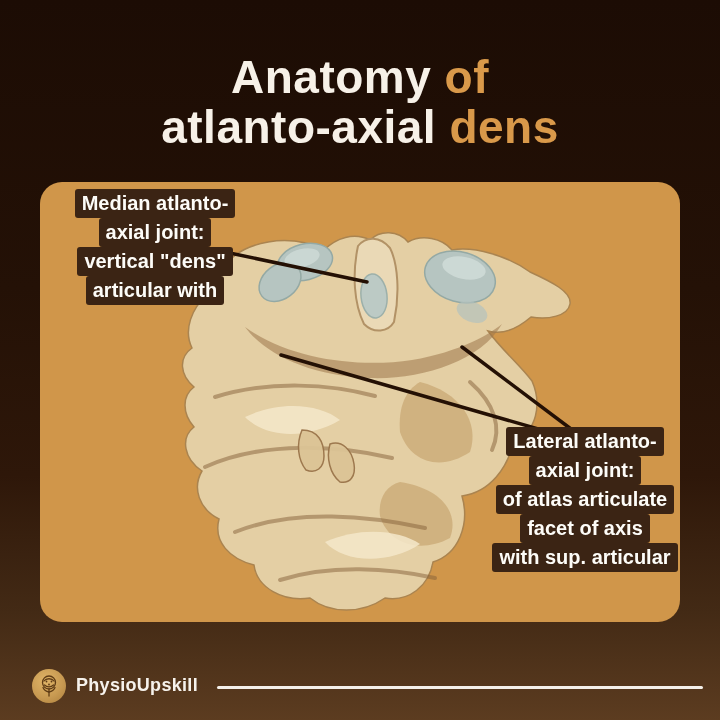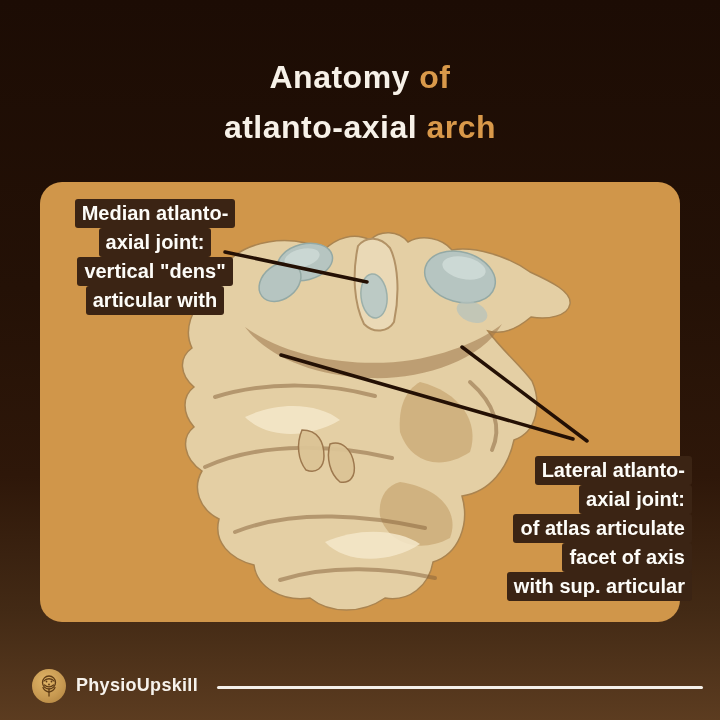--- a/index.html
+++ b/index.html
@@ -4,38 +4,38 @@
 <style>
   html,body{margin:0;padding:0;background:#120702;}
   .page{
     position:relative;width:720px;height:720px;overflow:hidden;
     font-family:"Liberation Sans", sans-serif;
     background:linear-gradient(180deg,#1c0c04 0%,#241106 40%,#2e1709 66%,#432a15 85%,#5c3c20 100%);
   }
   
   .title{
     position:absolute;top:52px;left:0;width:100%;
-    text-align:center;font-weight:bold;font-size:32px;line-height:50px;
+    text-align:center;font-weight:bold;font-size:46px;line-height:50px;
     color:#f7f1e8;letter-spacing:.5px;
   }
   .accent{color:#d9994a;}
   
   .panel{
     position:absolute;left:40px;top:182px;width:640px;height:440px;
     background:#d0964a;border-radius:22px;
   }
   .anatomy-svg{position:absolute;left:0;top:0;width:640px;height:440px;display:block;}
   
   .callout{
     position:absolute;display:flex;flex-direction:column;align-items:center;
     font-weight:bold;font-size:20px;line-height:29px;color:#fdfcf8;text-align:center;
   }
   .callout span{background:#3b2414;padding:0 7px;border-radius:3px;white-space:nowrap;}
-  .callout.median{left:8px;top:17px;width:214px;}
-  .callout.lateral{left:438px;top:274px;width:214px;align-items:flex-end;}
+  .callout.median{left:8px;top:7px;width:214px;}
+  .callout.lateral{left:438px;top:245px;width:214px;}
   
   .footer{position:absolute;left:0;top:664px;width:720px;height:46px;}
   .logo{
     position:absolute;left:32px;top:5px;width:34px;height:34px;border-radius:50%;
     background:radial-gradient(circle at 40% 35%,#e0b467 0%,#c89a52 55%,#ad7f3c 100%);
   }
   .logo svg{position:absolute;left:0;top:0;}
   .brand{
     position:absolute;left:76px;top:11px;font-weight:bold;font-size:18px;
     color:#f6f2ec;letter-spacing:.3px;
@@ -45,21 +45,21 @@
     background:#f4f0ea;border-radius:2px;
   }
 </style>
 </head>
 <body>
 
 <div class="page">
 
   <div class="title">
     <div><span>Anatomy</span> <span class="accent">of</span></div>
-    <div><span>atlanto-axial</span> <span class="accent">arch</span></div>
+    <div><span>atlanto-axial</span> <span class="accent">dens</span></div>
   </div>
 
   <div class="panel">
 
     <svg class="anatomy-svg" viewBox="0 0 640 440">
 
       <path d="M167,113 C152,98 160,82 186,82 C204,60 248,50 284,68
            C296,56 314,50 330,58 C340,48 358,48 368,60
            C382,52 402,56 412,68 C434,64 468,74 490,90
            C512,100 532,110 530,122 C528,134 508,138 491,135

